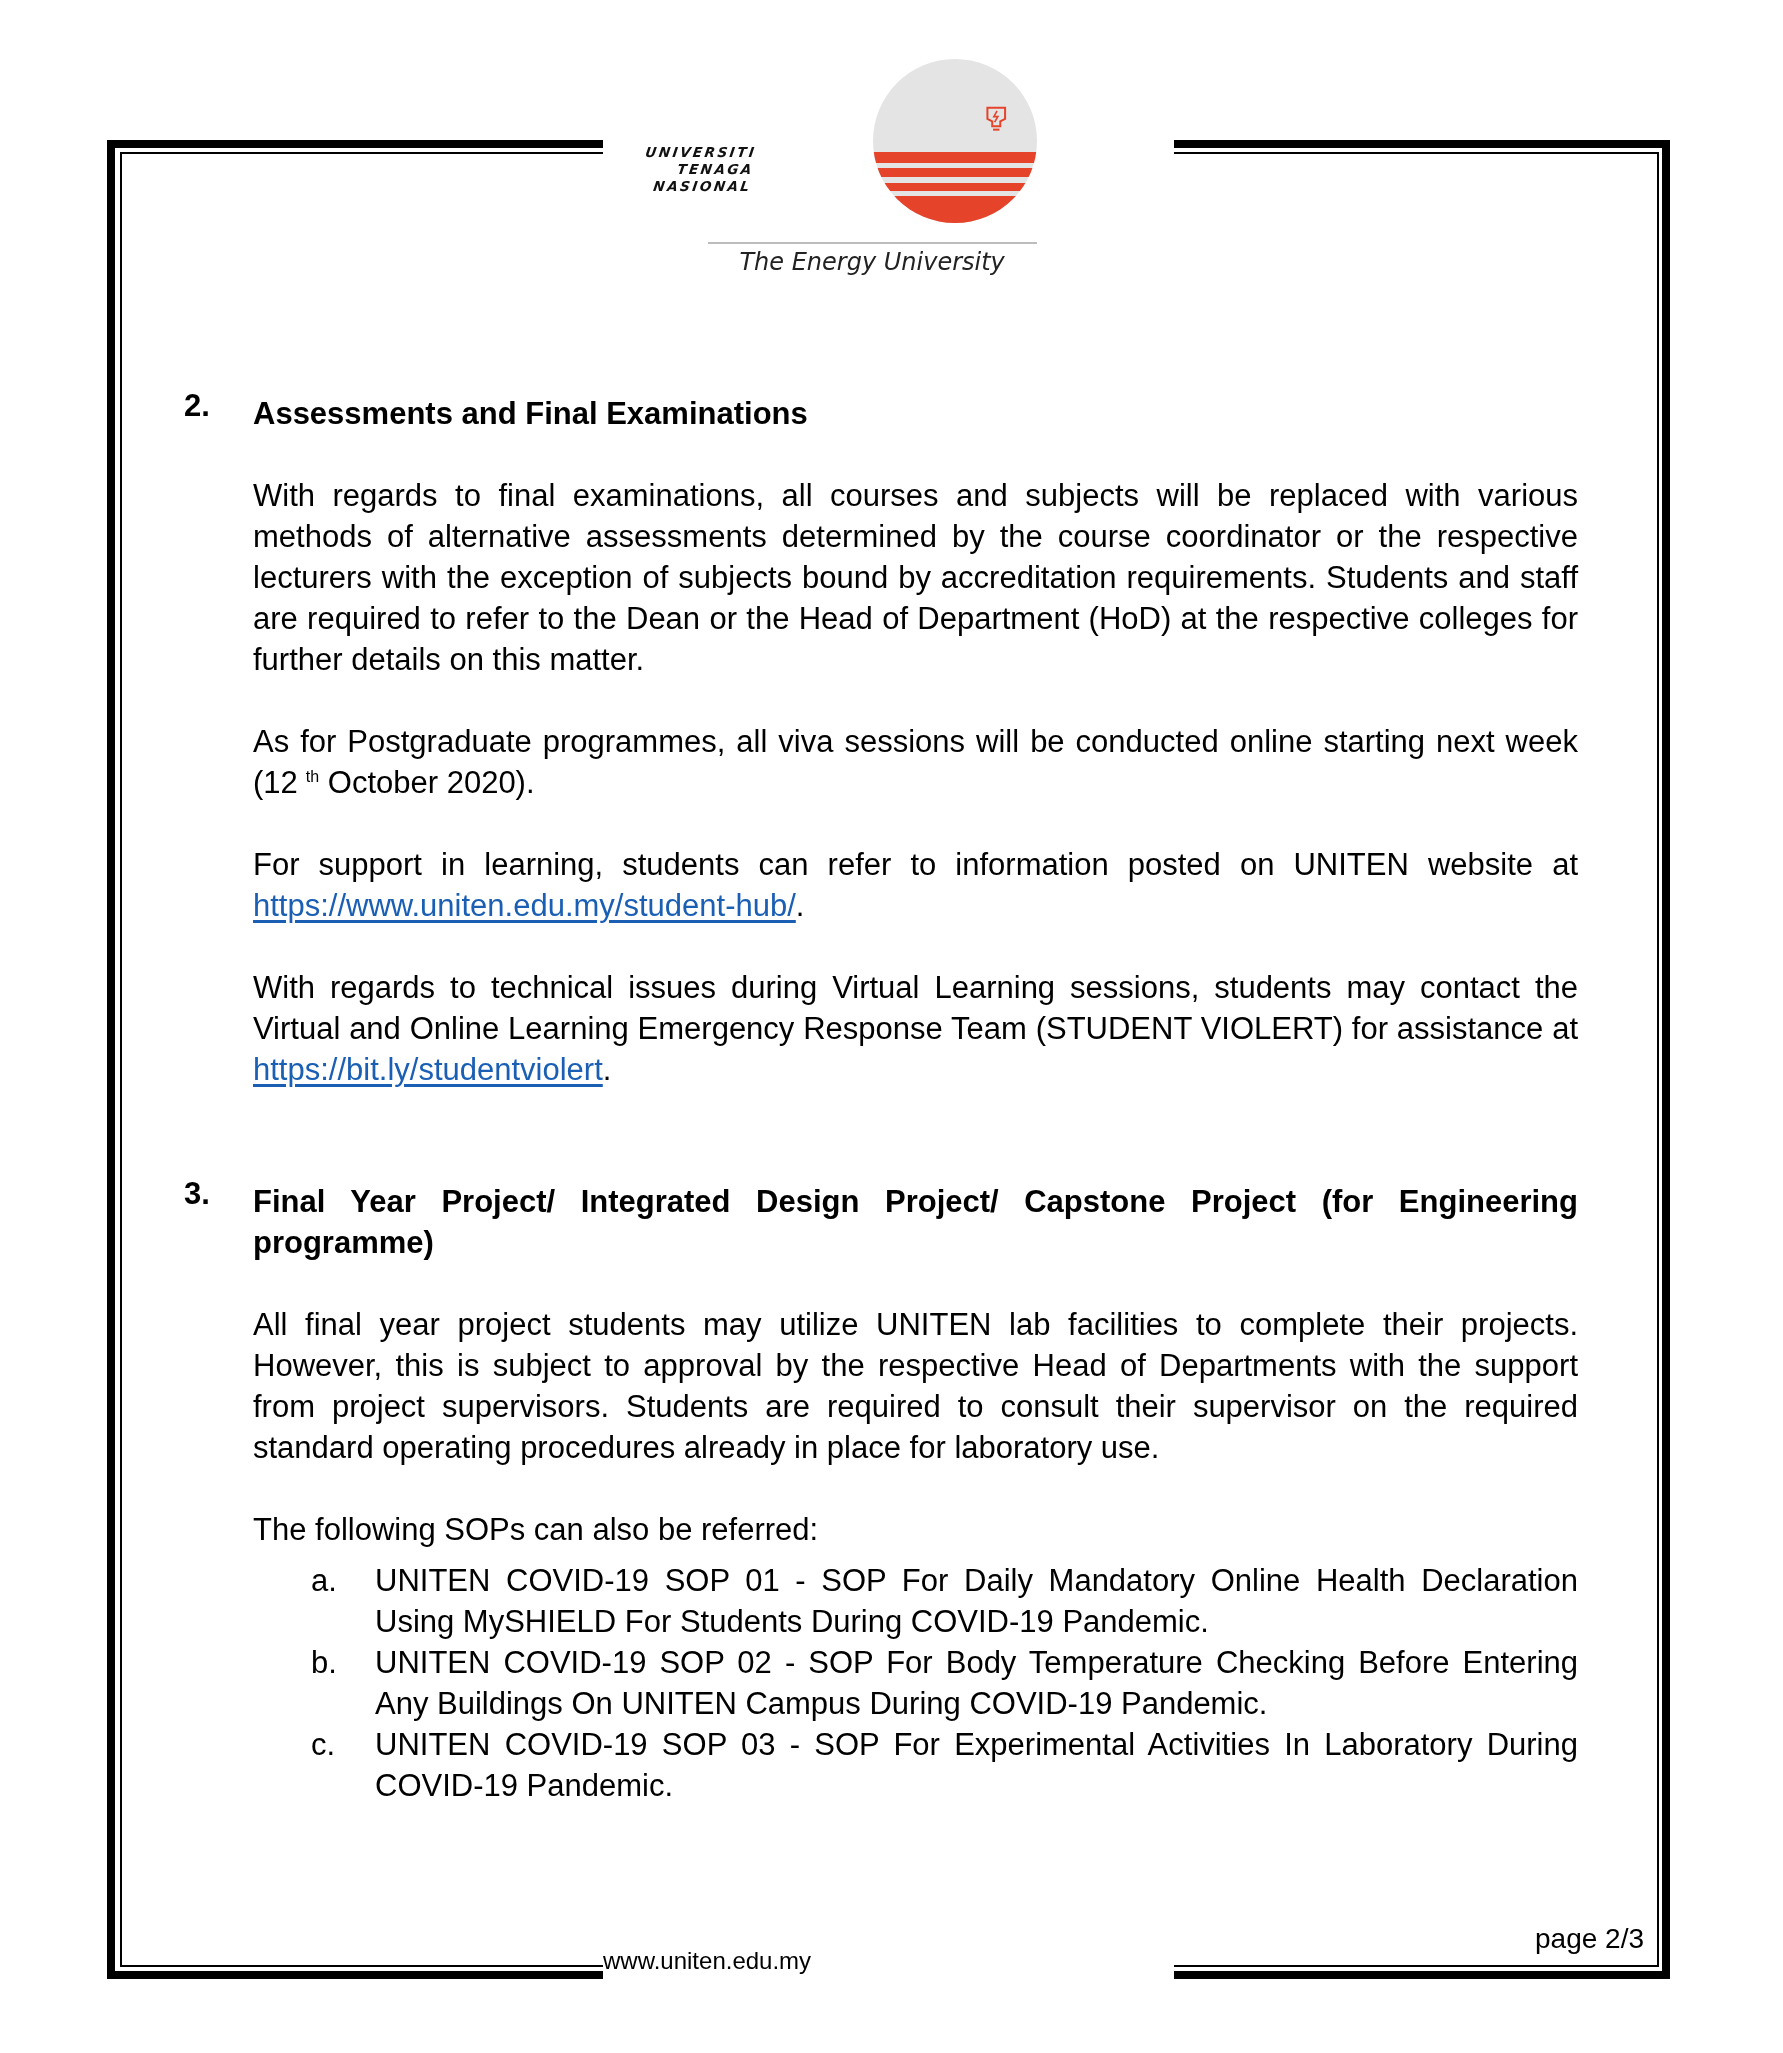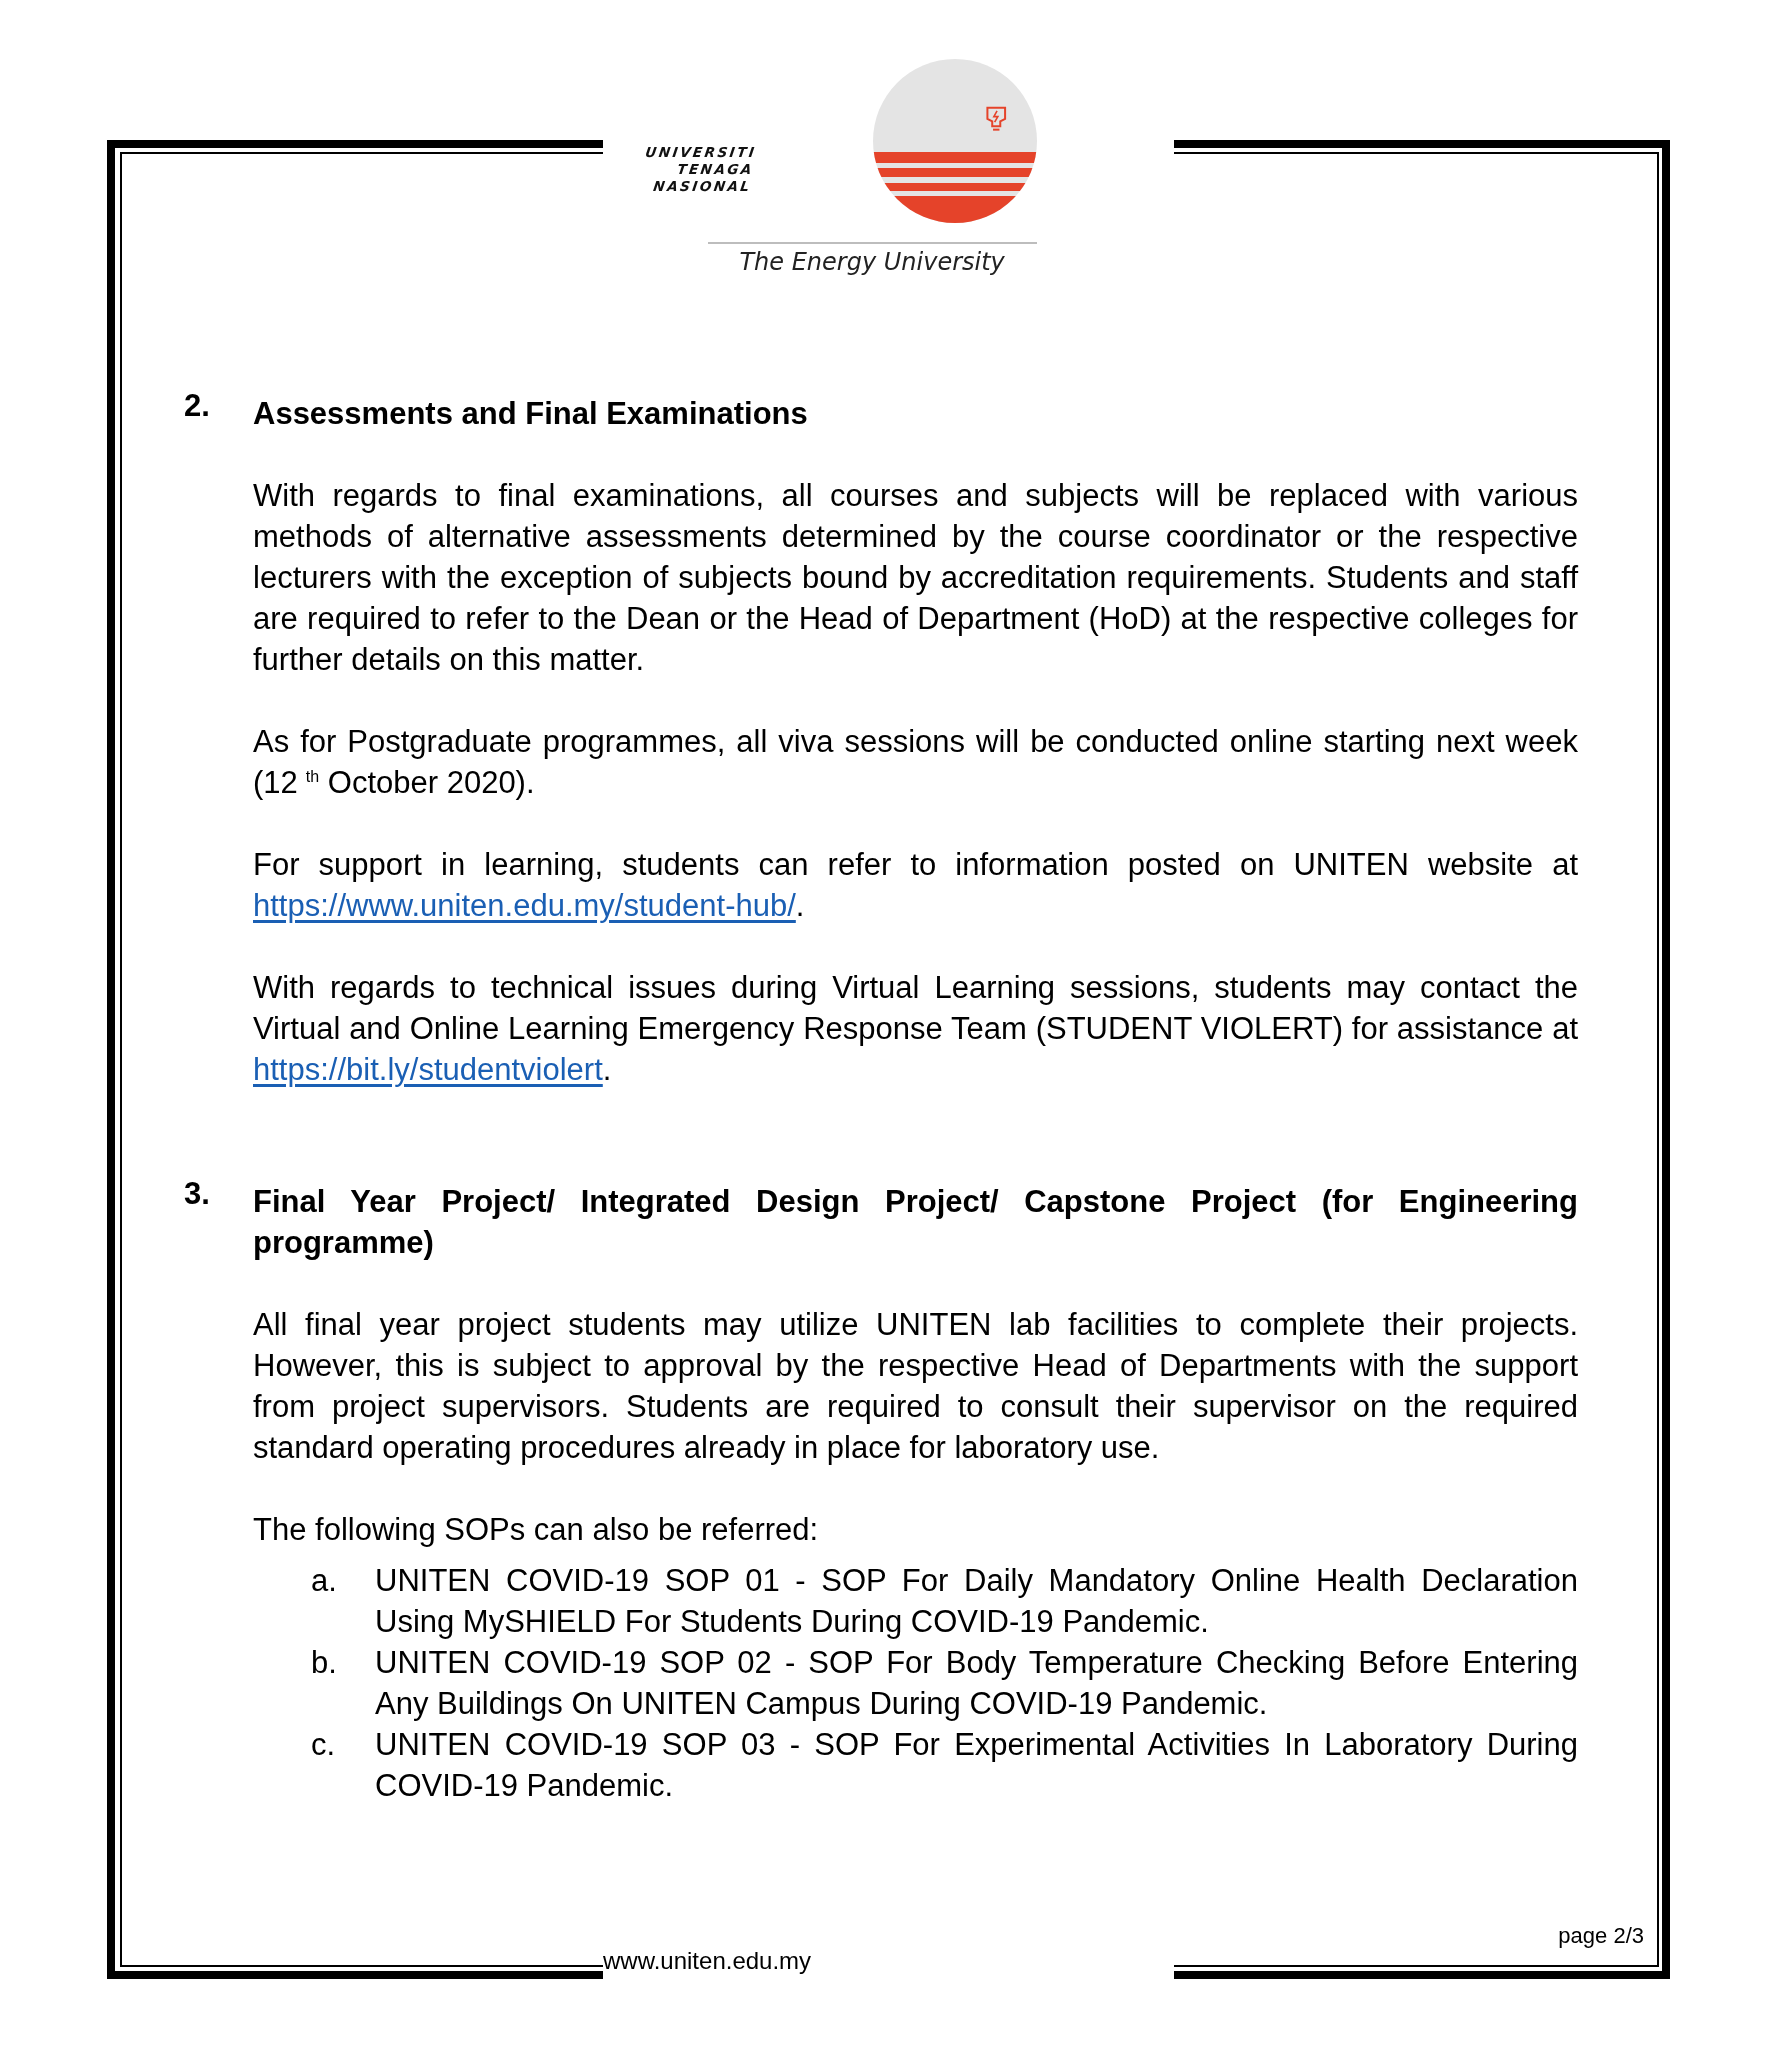--- a/index.html
+++ b/index.html
@@ -39,21 +39,21 @@
   .link { color: #1a5fb4; text-decoration: underline; text-underline-offset: 4px; }
   sup { font-size: 16px; line-height: 0; vertical-align: 11.2px; margin-left: 8px; }
   .sop-list { margin: 0 0 0 69px; padding: 0; list-style: none; }
   .sop-item { display: flex; }
   .sop-item .letter { width: 122px; flex: none; text-align: right; padding-right: 0; box-sizing: border-box; }
   .sop-item .letter span { display: inline-block; width: 64px; text-align: left; }
   .sop-item .text { flex: 1; text-align: justify; text-align-last: left; }
   .spacer2 { height: 83px; }
 
   
-  .page-number { position: absolute; right: 140px; top: 1923px; font-size: 22px; }
+  .page-number { position: absolute; right: 140px; top: 1923px; font-size: 28px; }
   .footer-url { position: absolute; left: 603px; width: 571px; top: 1947px; text-align: left;
                 font-size: 24px; font-weight: normal; }
 </style>
 </head>
 <body>
 
 <div class="frame-outer"></div>
 <div class="frame-inner"></div>
 <div class="frame-gap-top"></div>
 <div class="frame-gap-bottom"></div>

